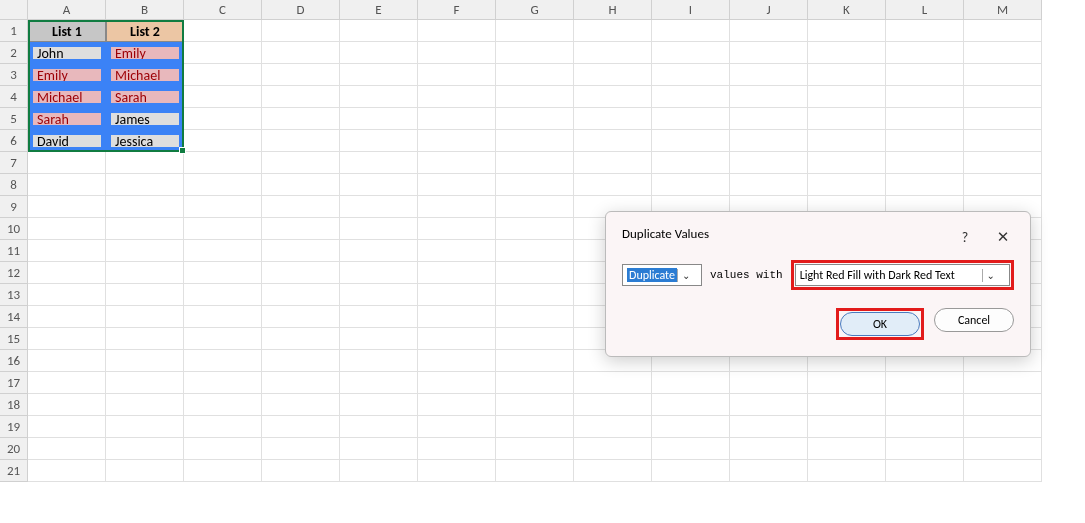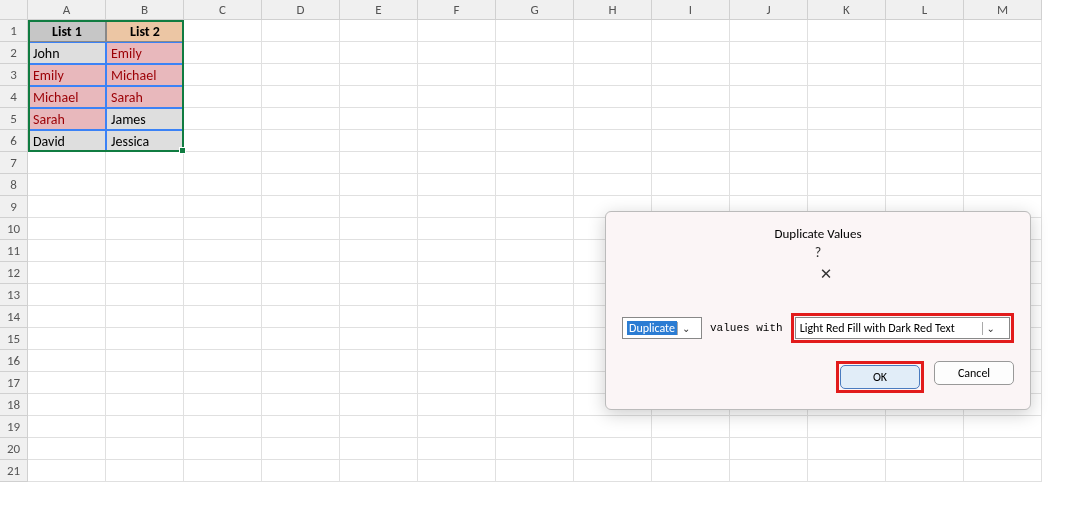--- a/index.html
+++ b/index.html
@@ -46,21 +46,21 @@
       align-items: center;
       overflow: hidden;
     }
     .hdr-cell {
       font-weight: bold;
       justify-content: center;
       border: 1px solid #888;
     }
     .hdr-a { background: #c6c6c6; }
     .hdr-b { background: #ecc6a4; text-align: center; }
-    .data-cell { border: 1px solid #3b82f6; background: #dedede; }
+    .data-cell { border: 5px solid #3b82f6; background: #dedede; }
     .dup { background: #e8b8bc; color: #9c0006; }
     .selection-border {
       position: absolute;
       top: 20px;
       left: 28px;
       width: 156px;
       height: 132px;
       border: 2px solid #107c41;
       pointer-events: none;
     }
@@ -78,23 +78,22 @@
       width: 426px;
       background: #fbf5f6;
       border: 1px solid #bbb;
       border-radius: 6px;
       box-shadow: 0 4px 18px rgba(0,0,0,0.2);
       padding: 14px 16px 16px 16px;
       font-size: 13px;
     }
     .dlg-titlebar {
       display: flex;
-      align-items: center;
-      margin-bottom: 28px;
-      flex-direction: column;
+      align-items: flex-start;
+      margin-bottom: 12px;
     }
     .dlg-title { flex: 1; font-size: 13px; }
     .dlg-help, .dlg-close {
       width: 22px; height: 22px;
       display: flex; align-items: center; justify-content: center;
       font-size: 14px; cursor: pointer;
       color: #333;
     }
     .dlg-close { margin-left: 16px; font-size: 15px; }
     .dlg-label { font-weight: bold; margin-bottom: 14px; font-size: 13px; }
@@ -118,21 +117,21 @@
       padding-left: 4px;
       border-left: 1px solid #aaa;
     }
     .select.format { flex: 1; background: #fff; }
     .red-box { border: 3px solid #e21b1b; padding: 1px; }
     .btn-row { display: flex; justify-content: flex-end; gap: 10px; }
     .btn {
       width: 80px;
       height: 24px;
       border: 1px solid #999;
-      border-radius: 5px;
+      border-radius: 12px;
       background: #fdfdfd;
       font-size: 12px;
       display: flex;
       align-items: center;
       justify-content: center;
       cursor: pointer;
     }
     .btn.ok { background: #e1edf8; border-color: #4a7bbf; }
     .values-with { font-size: 11px; font-family: Liberation Mono, monospace; }
   </style>

